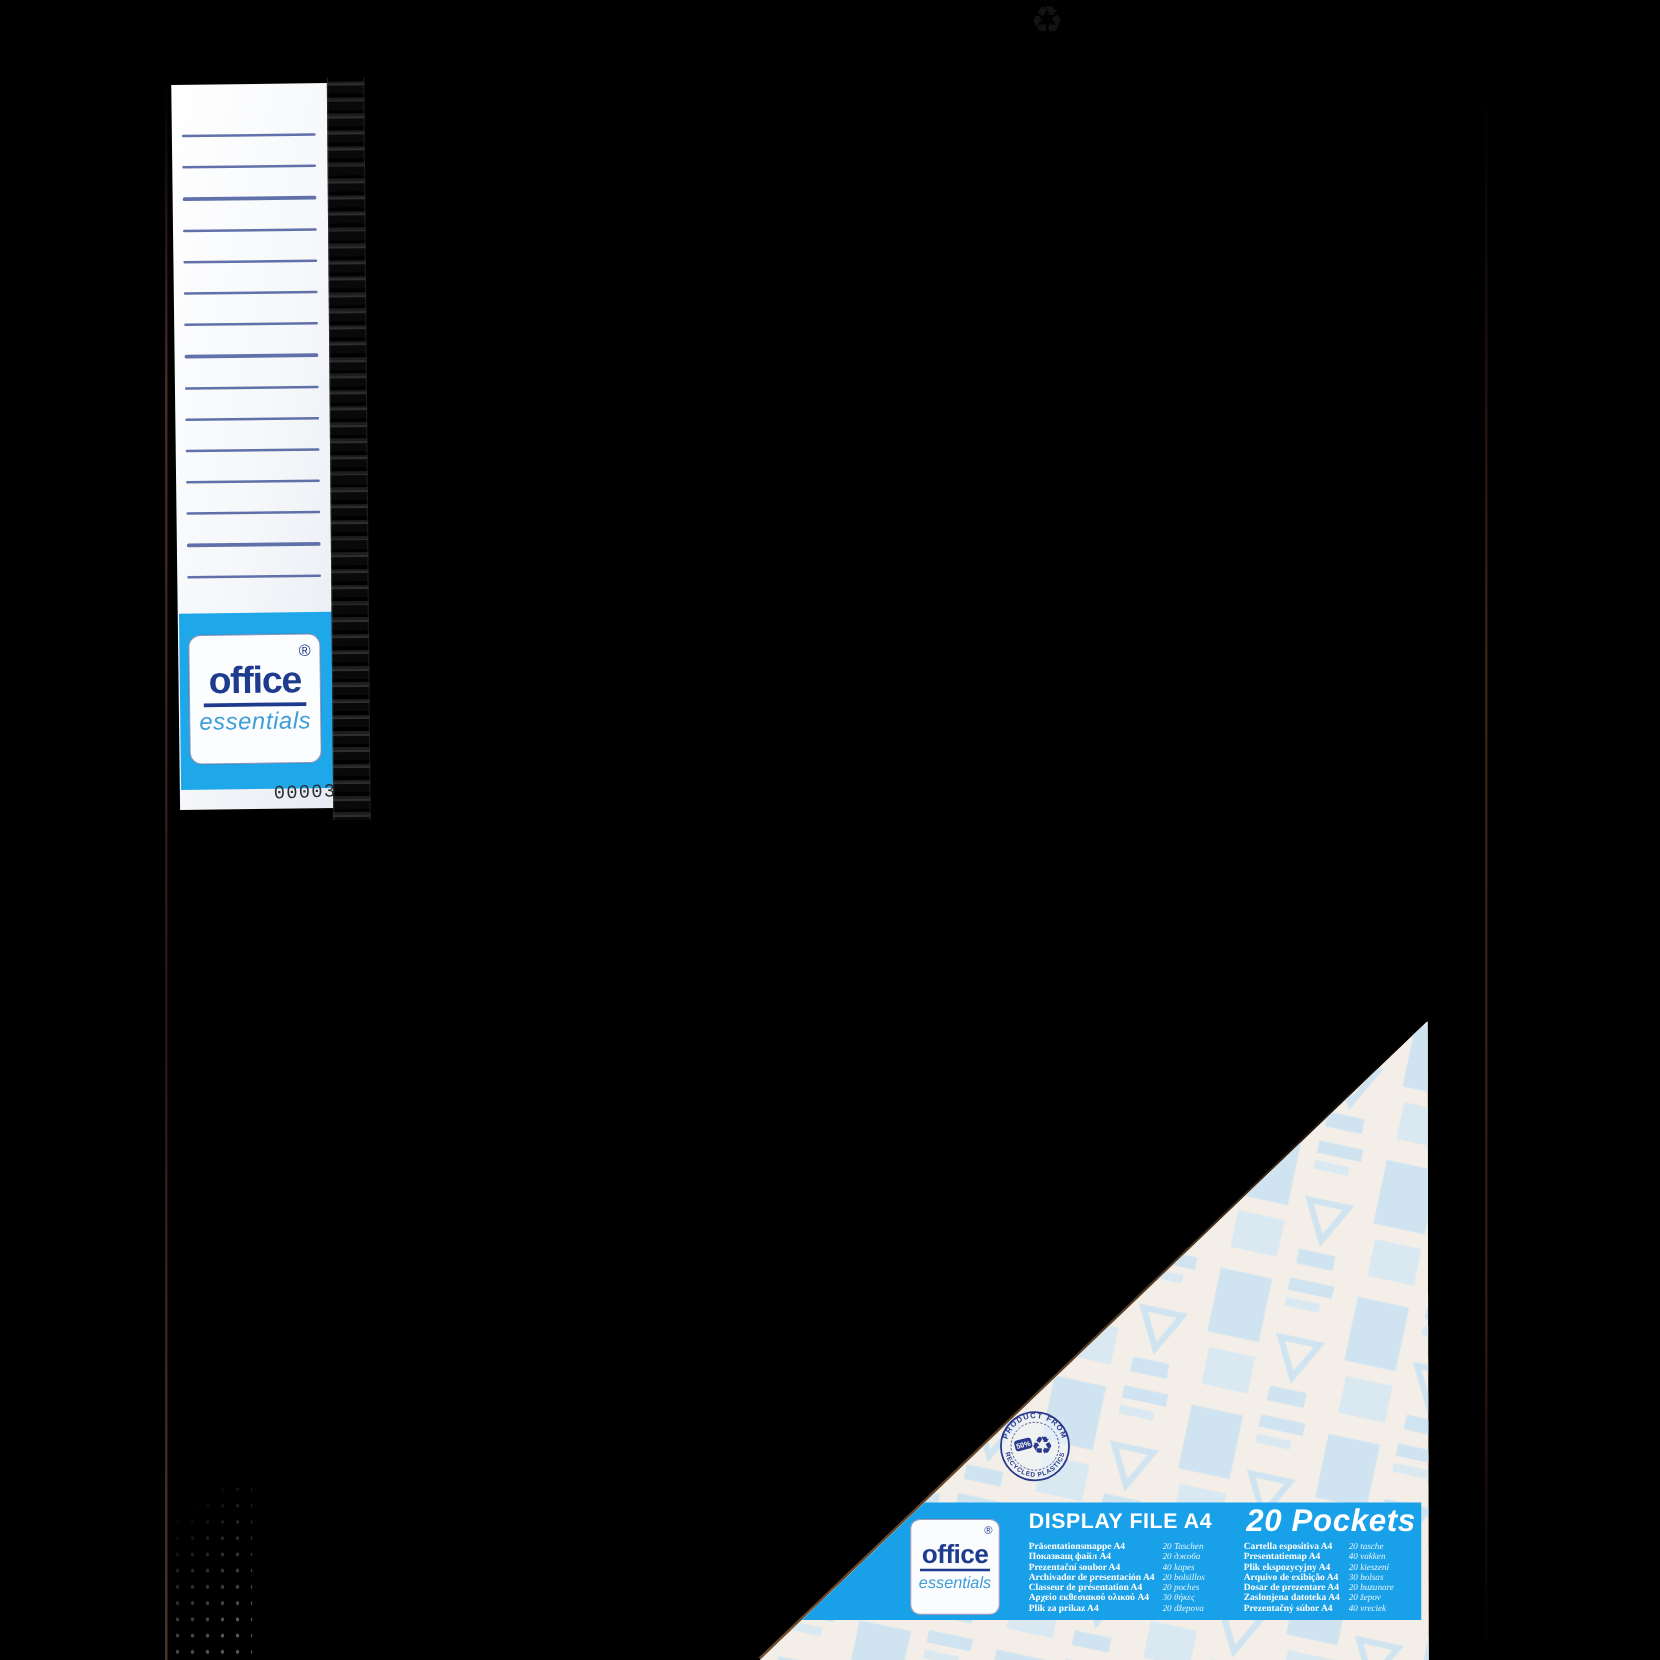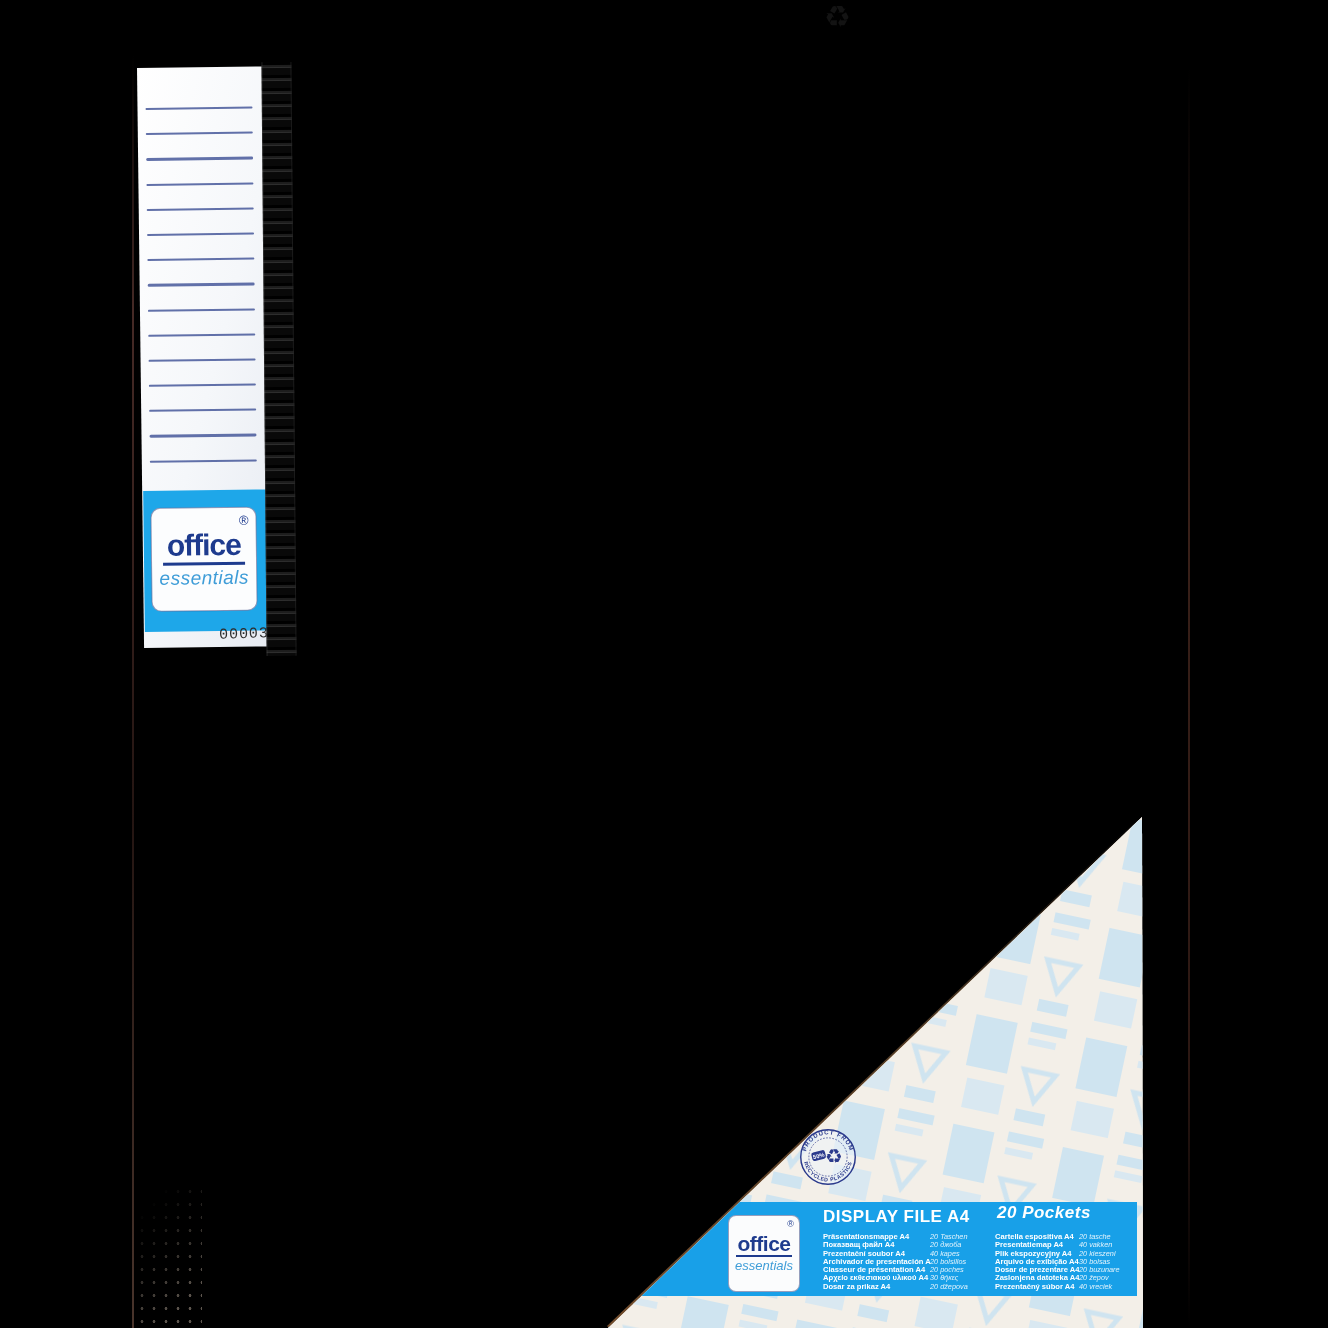--- a/index.html
+++ b/index.html
@@ -74,26 +74,26 @@
     background:#18A0E8;color:#fff;}
   .banner-logo{position:absolute;left:168px;top:13px;width:70px;height:75px;
     background:#fbfcfd;border:1px solid rgba(25,45,110,.45);border-radius:8px;}
   .banner-logo .reg{position:absolute;right:5px;top:3px;font-size:9px;color:#1e3b8e;}
   .banner-office{margin-top:17px;text-align:center;font-size:21px;font-weight:bold;
     letter-spacing:-0.5px;color:#1e3b8e;line-height:1;}
   .banner-office-rule{width:56px;height:2px;background:#1e3b8e;margin:1px auto;}
   .banner-essentials{text-align:center;font-size:13px;font-style:italic;color:#3f9dd8;}
   .banner-title{position:absolute;left:263px;top:5px;font-size:17px;font-weight:800;
     letter-spacing:.5px;white-space:nowrap;}
-  .pockets{position:absolute;left:437px;top:1px;font-size:17px;font-style:italic;
+  .pockets{position:absolute;left:437px;top:1px;font-size:25px;font-style:italic;
     font-weight:600;letter-spacing:.5px;white-space:nowrap;}
   .tcol{position:absolute;top:31px;}
   .tcol-left{left:263px;width:168px;}
   .tcol-right{left:435px;width:138px;}
-  .t-row{display:grid;height:8.3px;line-height:8.3px;white-space:nowrap;}
+  .t-row{display:grid;height:8.3px;line-height:8.3px;white-space:nowrap;font-family:Liberation Serif, serif;}
   .tcol-left .t-row{grid-template-columns:107px auto;}
   .tcol-right .t-row{grid-template-columns:84px auto;}
   .t-label{font-size:7.6px;font-weight:bold;overflow:hidden;}
   .t-value{font-size:7.3px;font-style:italic;color:rgba(255,255,255,.88);overflow:hidden;}
 </style>
 </head>
 <body>
 
 <div class="stage">
 
@@ -201,21 +201,21 @@
         </div>
         <div class="t-row">
           <span class="t-label">Classeur de présentation A4</span>
           <span class="t-value">20 poches</span>
         </div>
         <div class="t-row">
           <span class="t-label">Αρχείο εκθεσιακού υλικού A4</span>
           <span class="t-value">30 θήκες</span>
         </div>
         <div class="t-row">
-          <span class="t-label">Dosar za prikaz A4</span>
+          <span class="t-label">Plik za prikaz A4</span>
           <span class="t-value">20 džepova</span>
         </div>
       </div>
 
       <div class="tcol tcol-right">
         <div class="t-row">
           <span class="t-label">Cartella espositiva A4</span>
           <span class="t-value">20 tasche</span>
         </div>
         <div class="t-row">

